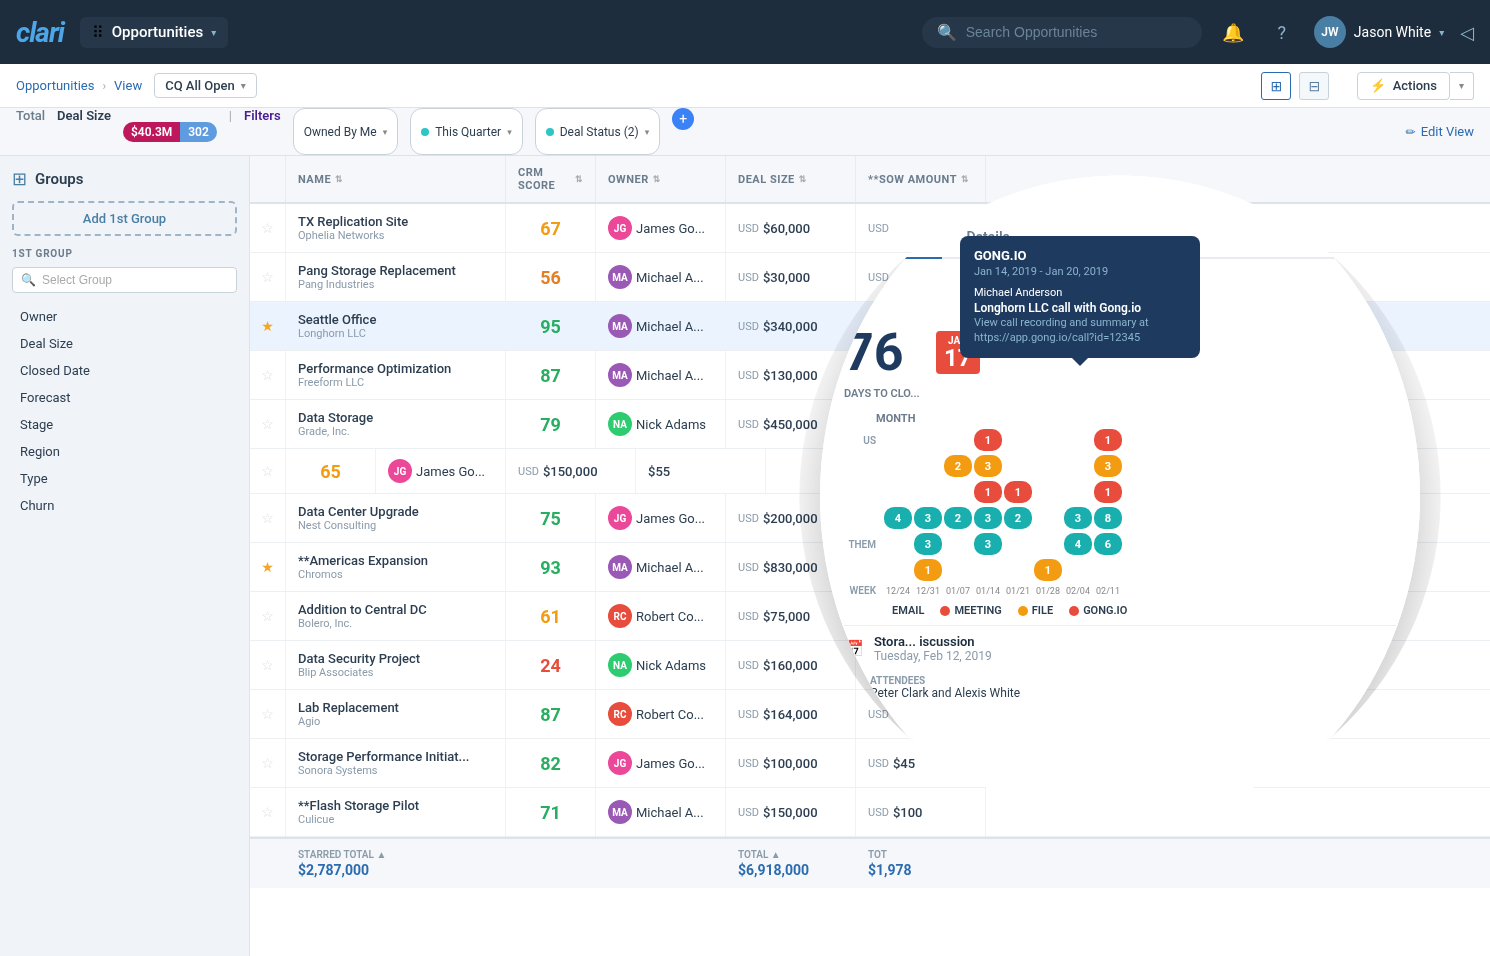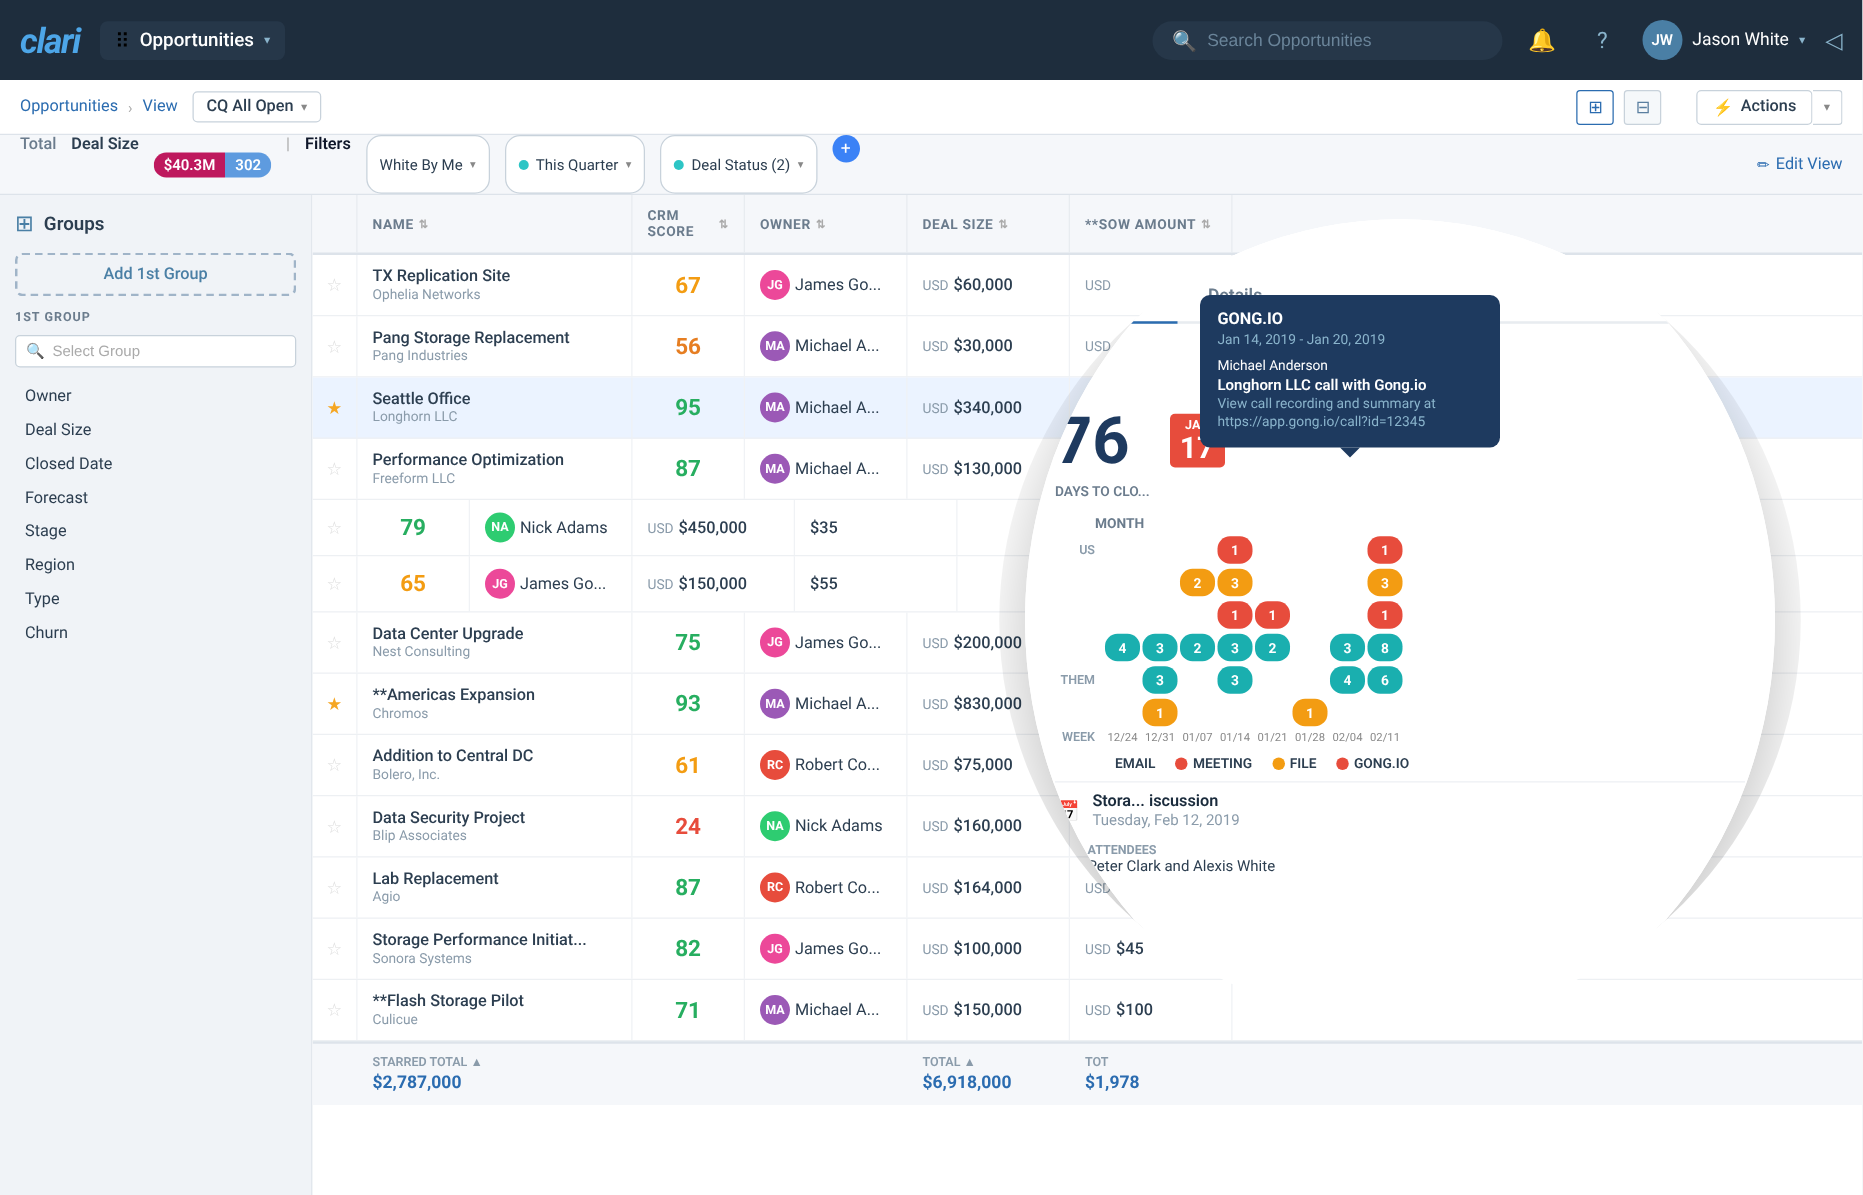--- a/index.html
+++ b/index.html
@@ -170,21 +170,21 @@
       border-radius: 12px 0 0 12px;
     }
     .badge-count {
       background: #5e9bdf;
       color: #fff;
       font-size: 12px;
       font-weight: 600;
       padding: 3px 8px;
       border-radius: 0 12px 12px 0;
     }
-    .filter-label { color: #0f172a; font-size: 13px; font-weight: 600; }
+    .filter-label { color: #4c1d95; font-size: 13px; font-weight: 600; }
     .filter-chip {
       display: flex;
       align-items: center;
       gap: 6px;
       background: #fff;
       border: 1px solid #c8d2db;
       border-radius: 12px;
       padding: 3px 10px;
       cursor: pointer;
       font-size: 12px;
@@ -568,21 +568,21 @@
 <div class="filter-bar">
   <span class="filter-total">Total</span>
   <span class="filter-deal-size-label">Deal Size</span>
   <div class="filter-deal-badge">
     <span class="badge-amount">$40.3M</span>
     <span class="badge-count">302</span>
   </div>
   <span style="color:#aaa;font-size:13px">|</span>
   <span class="filter-label">Filters</span>
   <div class="filter-chip">
-    <span>White By Me</span>
+    <span>Owned By Me</span>
     <span class="filter-chip-arrow">▾</span>
   </div>
   <div class="filter-chip">
     <span class="dot teal"></span>
     <span>This Quarter</span>
     <span class="filter-chip-arrow">▾</span>
   </div>
   <div class="filter-chip">
     <span class="dot teal"></span>
     <span>Deal Status (2)</span>
@@ -728,20 +728,26 @@
           <span class="deal-amount">$130,000</span>
         </div>
       <div class="td col-sow">
           <span class="currency-label">USD</span>
           <span class="deal-amount">$80</span>
         </div>
     </div>
     <div class="table-row">
       <div class="td col-star">
           <span class="star-icon">☆</span>
+        </div>
+      <div class="td col-name">
+          <div>
+            <div class="deal-name">Data Storage</div>
+            <div class="deal-company">Grade, Inc.</div>
+          </div>
         </div>
       <div class="td col-crm">
           <span class="crm-score high">79</span>
         </div>
       <div class="td col-owner">
           <span class="owner-avatar av-na">NA</span>
           <span class="owner-text">Nick Adams</span>
         </div>
       <div class="td col-deal">
           <span class="currency-label">USD</span>

